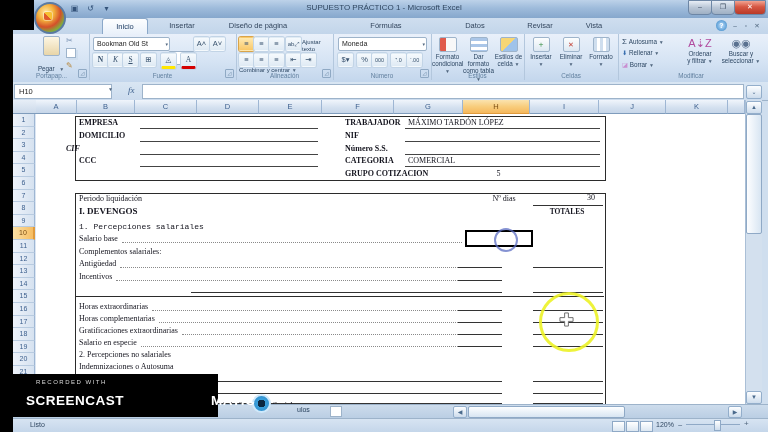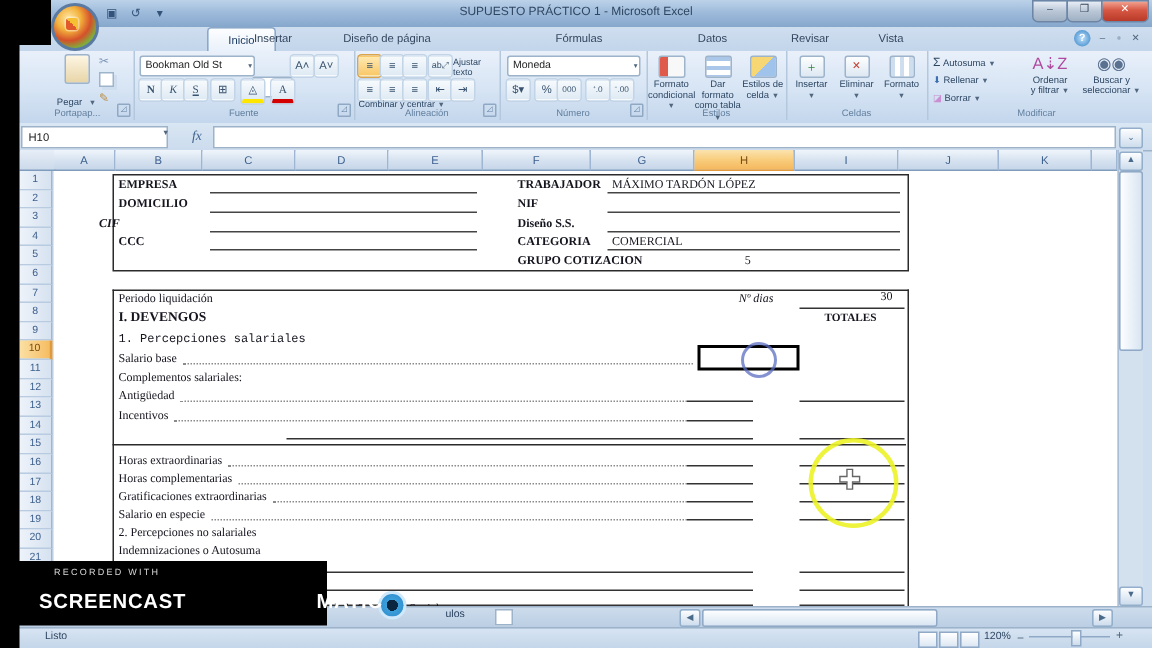--- a/index.html
+++ b/index.html
@@ -18,21 +18,21 @@
   .orb{left:34px;top:2px;width:28px;height:28px;border-radius:50%;z-index:30;
     border:2px solid #5a7aa2;
     background:radial-gradient(circle at 35% 30%,#ffe9a8 0%,#f3b13c 30%,#d4502a 55%,#7fae3c 75%,#2f6fb4 100%);}
   .orb-core{left:8px;top:8px;width:8px;height:8px;border-radius:2px;
     background:linear-gradient(45deg,#e05a2b 50%,#f7c033 50%);box-shadow:0 0 0 1px #fff6;}
   .qat-ic{top:3px;width:13px;height:11px;font-size:8px;line-height:11px;text-align:center;color:#34537a;}
   
   .tabrow{left:0;top:18px;width:768px;height:16px;background:linear-gradient(#cfdeef,#c2d5ea);}
   .rtab{top:18px;height:16px;font-size:7.5px;color:#33465e;text-align:center;line-height:16px;}
   .rtab.active{background:linear-gradient(#fdfeff,#e8f0fa);border:1px solid #8ba8c9;border-bottom:none;
-    border-radius:3px 3px 0 0;color:#17365d;margin-left:36px;}
+    border-radius:3px 3px 0 0;color:#17365d;}
   
   .mini-ctl{top:21px;height:10px;font-size:6.5px;color:#51677f;line-height:10px;text-align:center;}
   .helpdot{left:716px;top:20px;width:11px;height:11px;border-radius:50%;background:radial-gradient(#bfe1ff,#2f7fc1);
     color:#fff;font-size:7px;text-align:center;line-height:11px;font-weight:bold;}
   
   .ribbon{left:0;top:34px;width:768px;height:48px;
     background:linear-gradient(#e9f0fa,#d6e4f4 55%,#c3d6ec);border-bottom:1px solid #93b0cf;}
   .rgroup{top:34px;height:46px;border-right:1px solid #b3c7dd;}
   .glabel{bottom:1px;left:0;width:100%;text-align:center;font-size:6.3px;color:#62809f;}
   .launch{width:7px;height:7px;border:1px solid #8fa9c4;border-radius:1px;font-size:5px;color:#62809f;
@@ -293,33 +293,33 @@
       <div class="abs uline" style="left: 104px; top: 39.6px; width: 178px;"></div>
       <div class="abs flabel" style="left: 43px; top: 42.4px;">CCC</div>
       <div class="abs uline" style="left: 104px; top: 52.4px; width: 178px;"></div>
     </div>
   <div id="rightfields-host">
       <div class="abs flabel" style="left: 309px; top: 4px; text-align: center;">TRABAJADOR</div>
       <div class="abs uline" style="left: 369px; top: 14px; width: 195px;"></div>
       <div class="abs fval" style="left: 372px; top: 4px;">MÁXIMO TARDÓN LÓPEZ</div>
       <div class="abs flabel" style="left: 309px; top: 16.8px;">NIF</div>
       <div class="abs uline" style="left: 369px; top: 26.8px; width: 195px;"></div>
-      <div class="abs flabel" style="left: 309px; top: 29.6px;">Diseño S.S.</div>
+      <div class="abs flabel" style="left: 309px; top: 29.6px;">Número S.S.</div>
       <div class="abs uline" style="left: 369px; top: 39.6px; width: 195px;"></div>
       <div class="abs flabel" style="left: 309px; top: 42.4px;">CATEGORIA</div>
       <div class="abs uline" style="left: 369px; top: 52.4px; width: 195px;"></div>
       <div class="abs fval" style="left: 372px; top: 42.4px;">COMERCIAL</div>
       <div class="abs flabel" style="left: 309px; top: 55.2px;">GRUPO COTIZACION</div>
       <div class="abs fval" style="left: 400px; top: 55.2px; width: 125px; text-align: center;">5</div>
     </div>
 
   <div class="abs" style="left:39px;top:79px;width:529px;height:211px;border:1px solid #2b2b2b;border-bottom:none;"></div>
 
   <div class="abs fval" style="left:43px;top:80px;">Periodo liquidación</div>
-  <div class="abs fval" style="left:438px;top:80px;width:60px;text-align:center;font-style:italic;">Nº dias</div>
+  <div class="abs fval" style="left:438px;top:80px;width:60px;text-align:center;">Nº dias</div>
   <div class="abs" style="left:497px;top:91px;width:70px;border-bottom:1px solid #333;height:0;"></div>
   <div class="abs fval" style="left:520px;top:79px;width:70px;text-align:center;">30</div>
 
   <div class="abs flabel" style="left:43px;top:92px;font-size:9px;">I. DEVENGOS</div>
   <div class="abs flabel" style="left:503px;top:93px;width:56px;text-align:center;font-size:7.5px;">TOTALES</div>
 
   <div id="plines-host">
       <div class="abs pline" style="left: 43px; top: 105px; width: 423px; font-family: Liberation Mono, monospace;">
         <span class="lbl">1. Percepciones salariales</span>
       </div>

